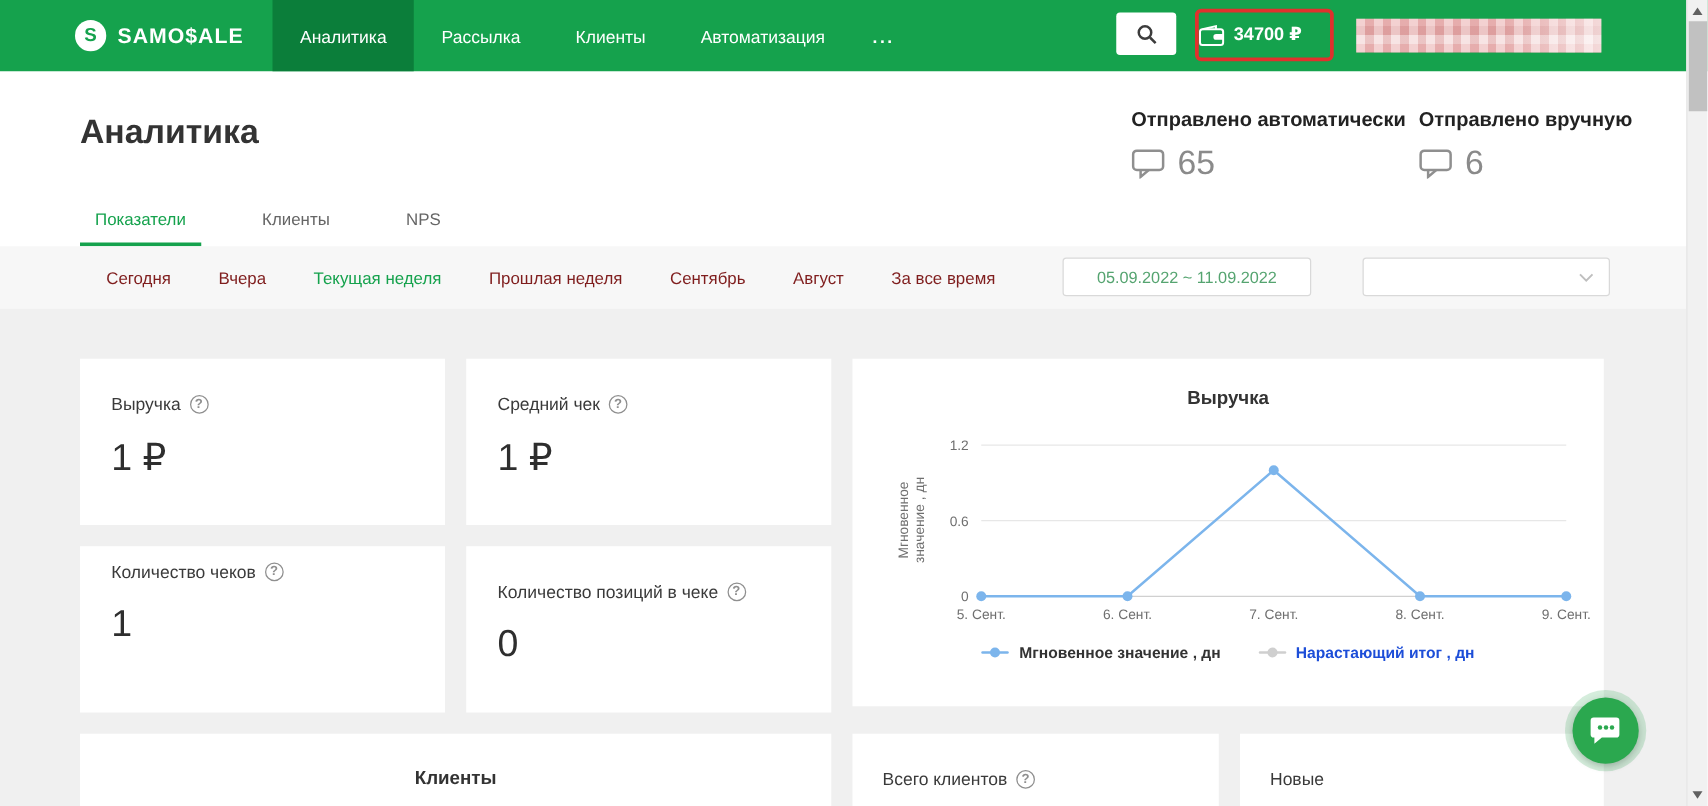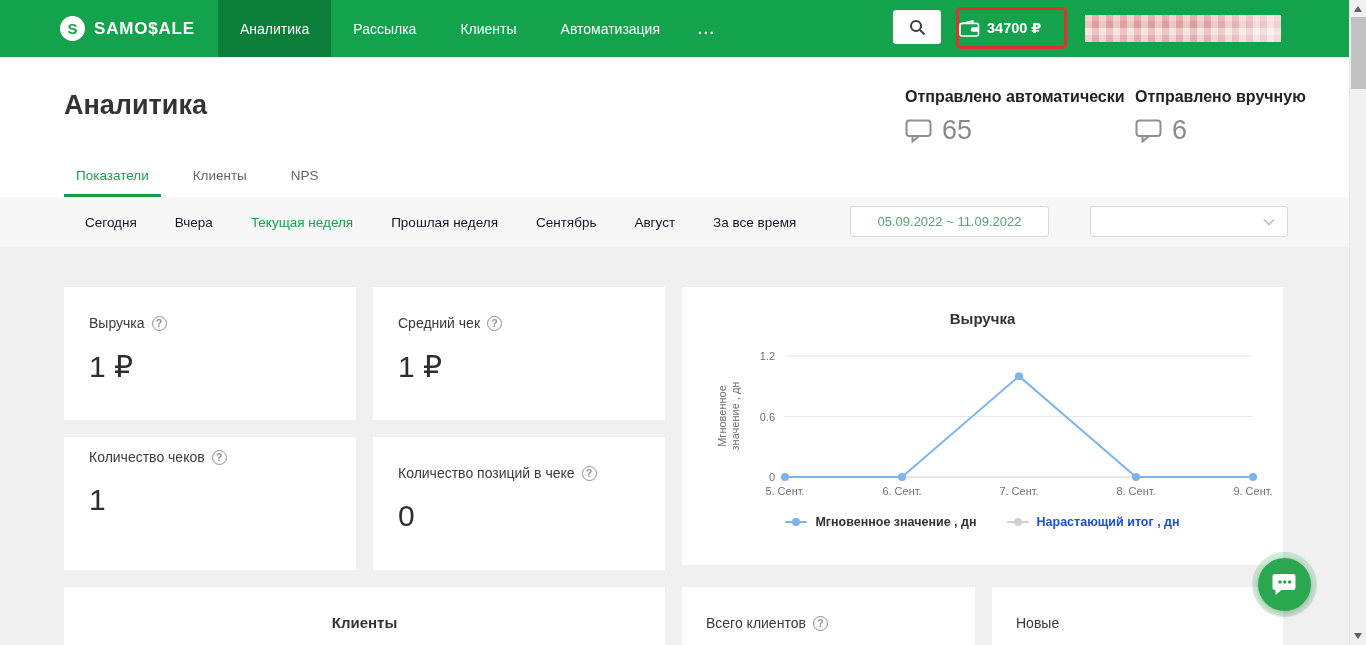--- a/index.html
+++ b/index.html
@@ -28,28 +28,28 @@
     repeating-linear-gradient(0deg, #edb9b9 0 7px, #f3d6d6 7px 14px, #e2a6a6 14px 21px)}
 
   
   .page-title{position:absolute;left:64px;top:90px;font-size:27px;font-weight:bold;color:#333}
   .stat{position:absolute;top:88px}
   .stat1{left:905px}.stat2{left:1135px}
   .stat-label{font-size:16px;font-weight:bold;color:#222;white-space:nowrap}
   .stat-row{display:flex;align-items:center;gap:10px;margin-top:9px}
   .stat-value{font-size:27px;color:#8a8a8a}
 
-  .tabs{position:absolute;left:64px;top:158px;height:39px;display:flex;gap:20px}
+  .tabs{position:absolute;left:64px;top:158px;height:39px;display:flex;gap:37px}
   .tab{height:39px;line-height:36px;padding:0 12px;font-size:13.5px;color:#666;cursor:pointer}
   .tab.active{color:#15a24d;border-bottom:3px solid #15a24d}
 
   
   .filterband{position:absolute;left:0;top:197px;width:100%;height:50px;background:#f7f7f7}
   .presets{position:absolute;left:85px;top:0;height:50px;display:flex;align-items:center;gap:38px}
-  .preset{font-size:13.5px;color:#0f172a;cursor:pointer;white-space:nowrap}
+  .preset{font-size:13.5px;color:#7f1d1d;cursor:pointer;white-space:nowrap}
   .preset.active{color:#15a24d}
   .datebox{position:absolute;left:850px;top:9px;width:199px;height:31px;background:#fff;border:1px solid #d9d9d9;
     border-radius:3px;display:flex;align-items:center;justify-content:center;font-size:13px;color:#55a470;cursor:pointer}
   .selectbox{position:absolute;left:1090px;top:9px;width:198px;height:31px;background:#fff;border:1px solid #d9d9d9;
     border-radius:3px;cursor:pointer}
   .selectbox svg{position:absolute;right:12px;top:11px}
 
   
   .main{position:absolute;left:0;top:247px;width:100%;height:398px;background:#f0f0f0;overflow:hidden}
   .card{position:absolute;background:#fff}

